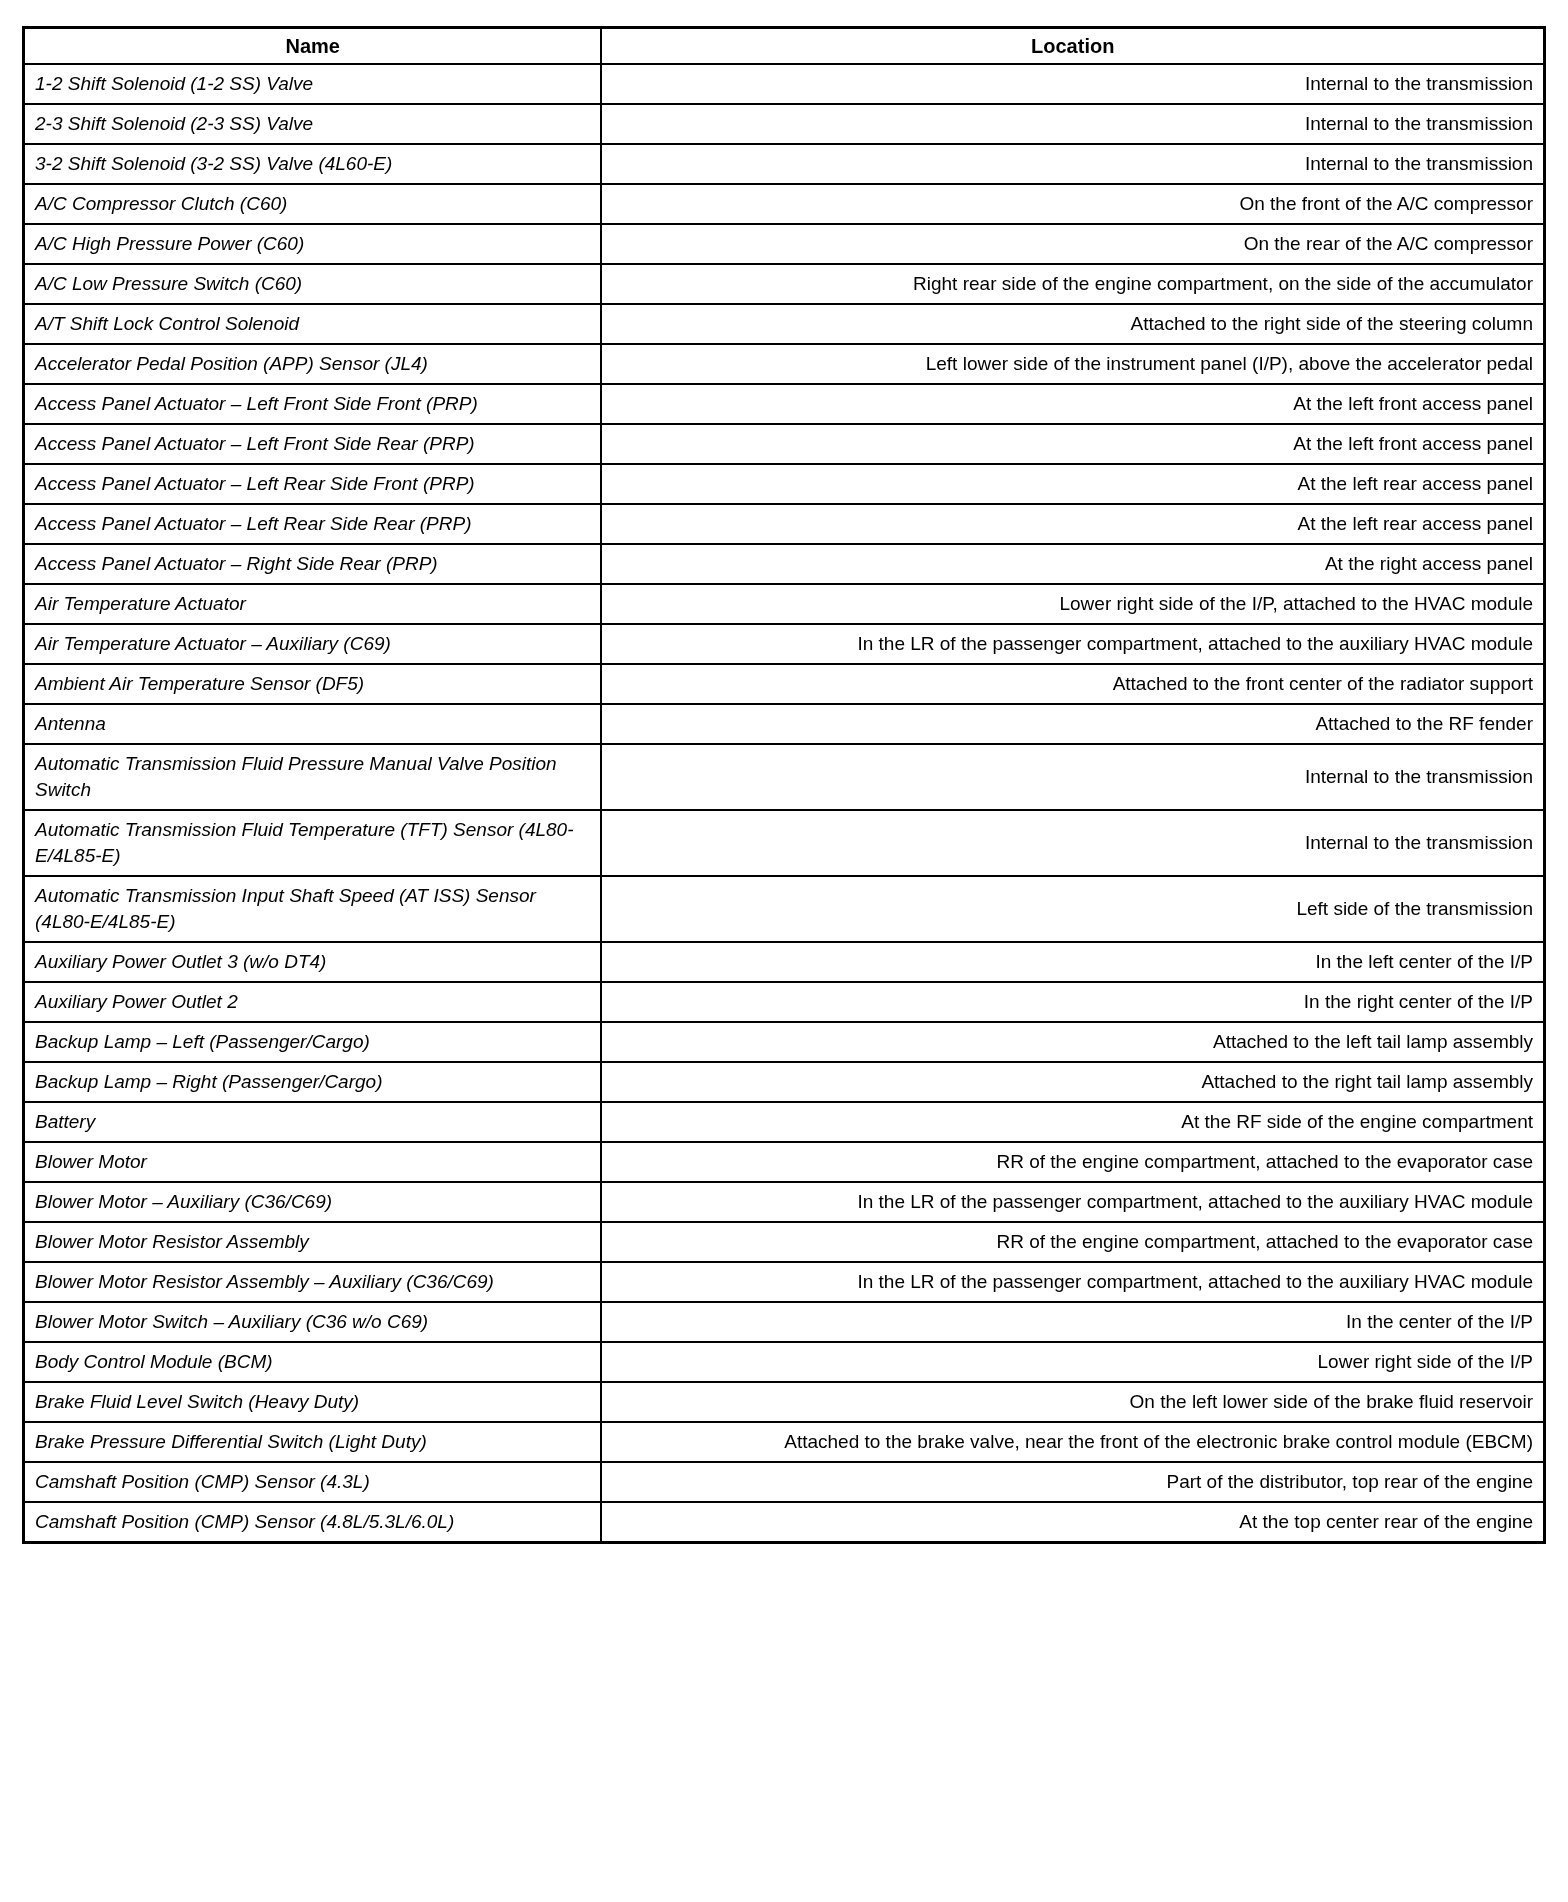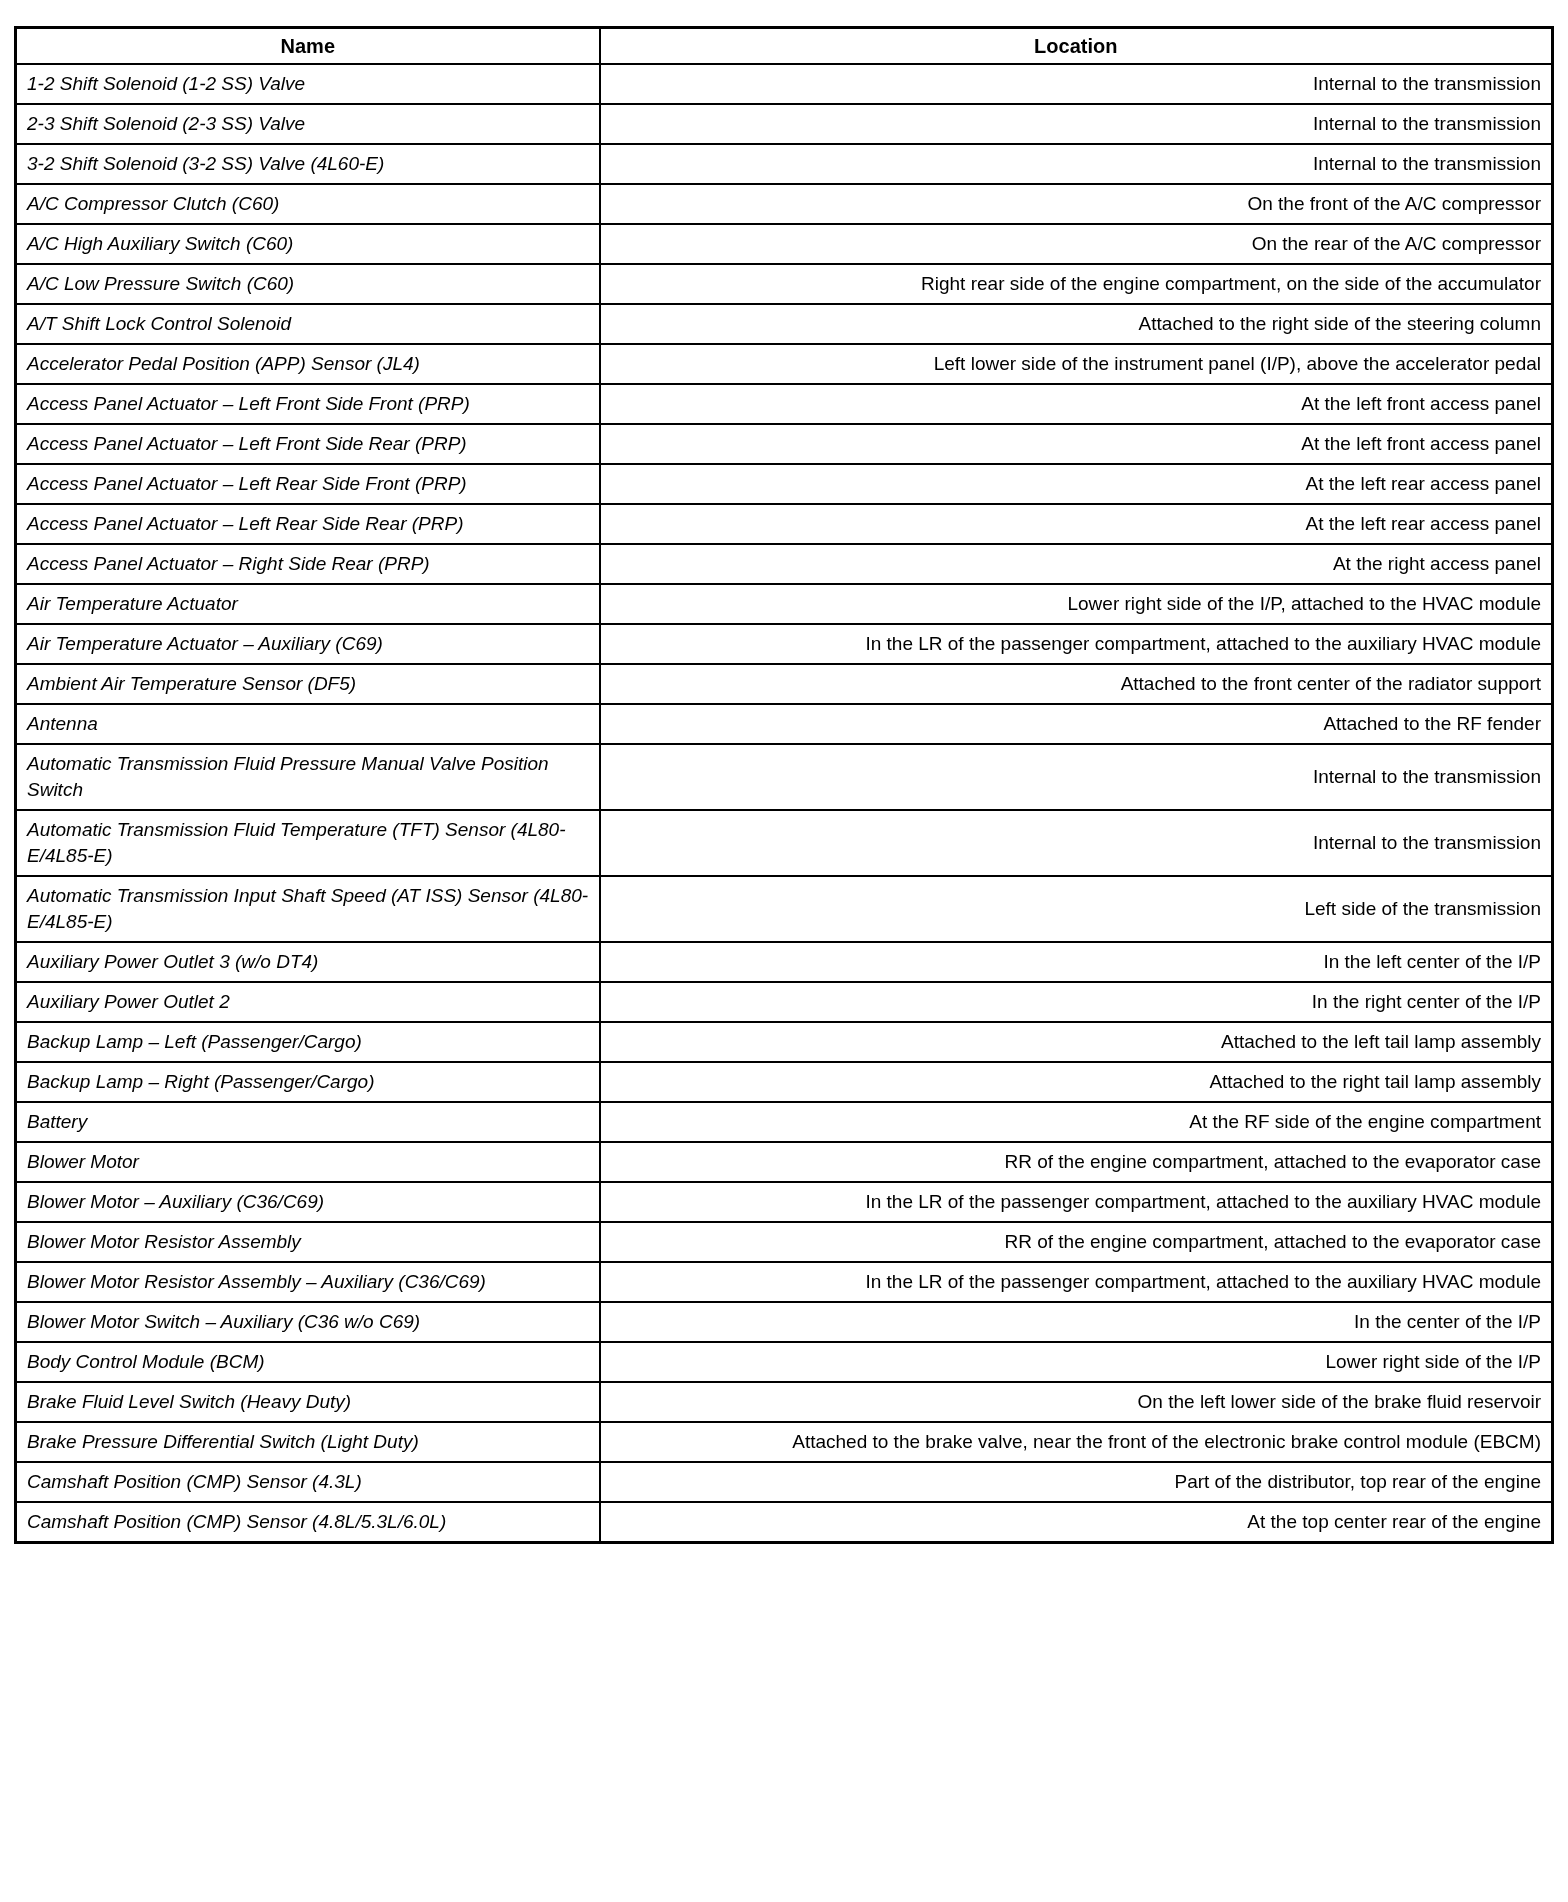--- a/index.html
+++ b/index.html
@@ -8,21 +8,21 @@
       background: #ffffff;
     }
     body {
       font-family: "Liberation Sans", sans-serif;
       color: #000000;
     }
     .page {
       width: 1568px;
       min-height: 1902px;
       box-sizing: border-box;
-      padding: 26px 14px;
+      padding: 26px 22px;
       background: #ffffff;
     }
     table.component-table {
       border-collapse: collapse;
       width: 100%;
       table-layout: fixed;
       border: 3px solid #000000;
     }
     table.component-table th,
     table.component-table td {
@@ -80,21 +80,21 @@
     <td class="name-cell">3-2 Shift Solenoid (3-2 SS) Valve (4L60-E)</td>
     <td class="location-cell">Internal to the transmission</td>
   </tr>
 
   <tr>
     <td class="name-cell">A/C Compressor Clutch (C60)</td>
     <td class="location-cell">On the front of the A/C compressor</td>
   </tr>
 
   <tr>
-    <td class="name-cell">A/C High Auxiliary Switch (C60)</td>
+    <td class="name-cell">A/C High Pressure Power (C60)</td>
     <td class="location-cell">On the rear of the A/C compressor</td>
   </tr>
 
   <tr>
     <td class="name-cell">A/C Low Pressure Switch (C60)</td>
     <td class="location-cell">Right rear side of the engine compartment, on the side of the accumulator</td>
   </tr>
 
   <tr>
     <td class="name-cell">A/T Shift Lock Control Solenoid</td>

